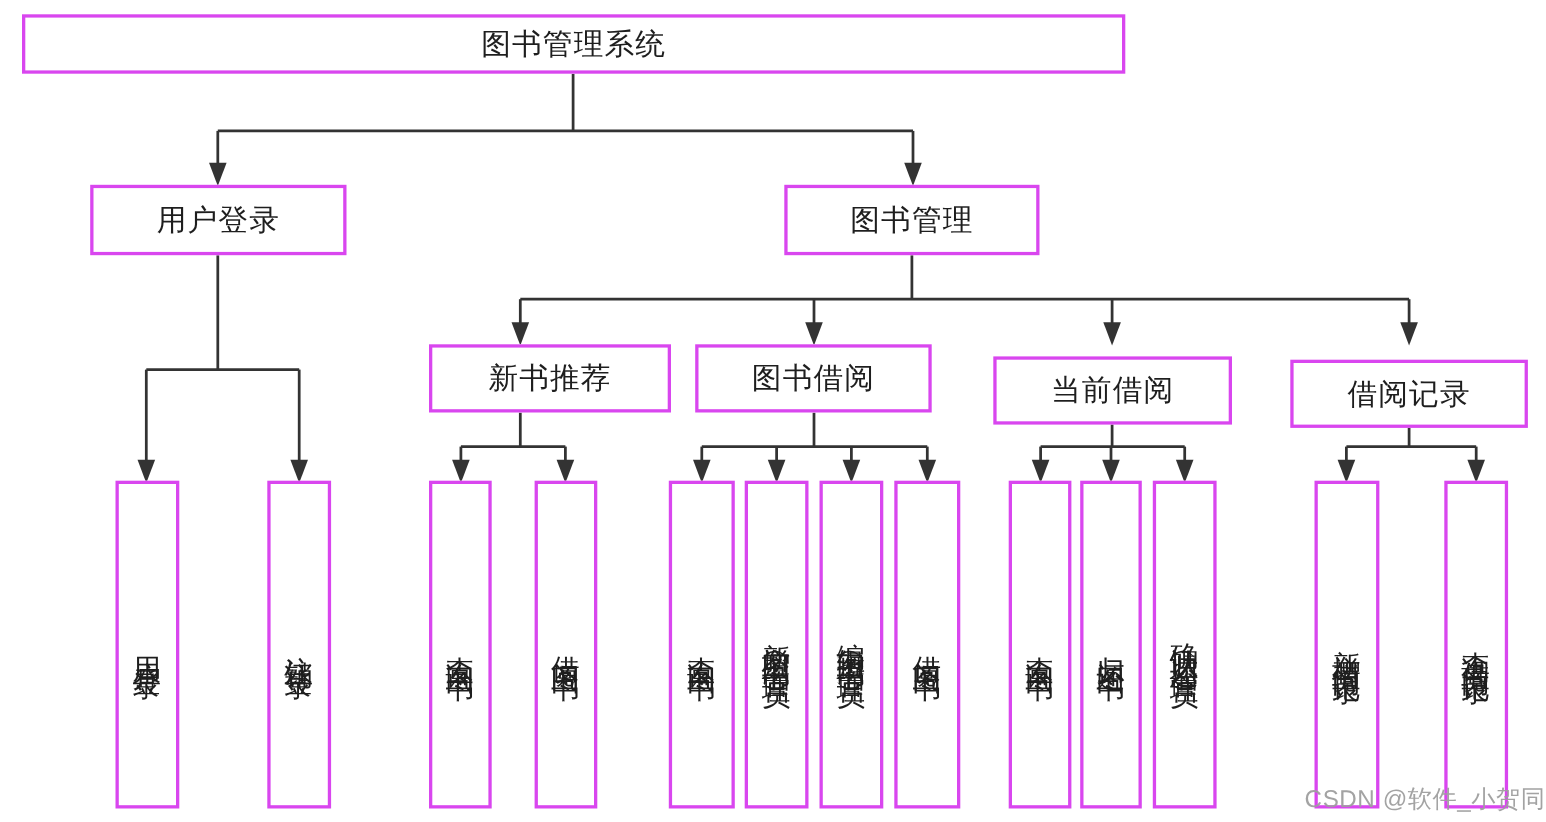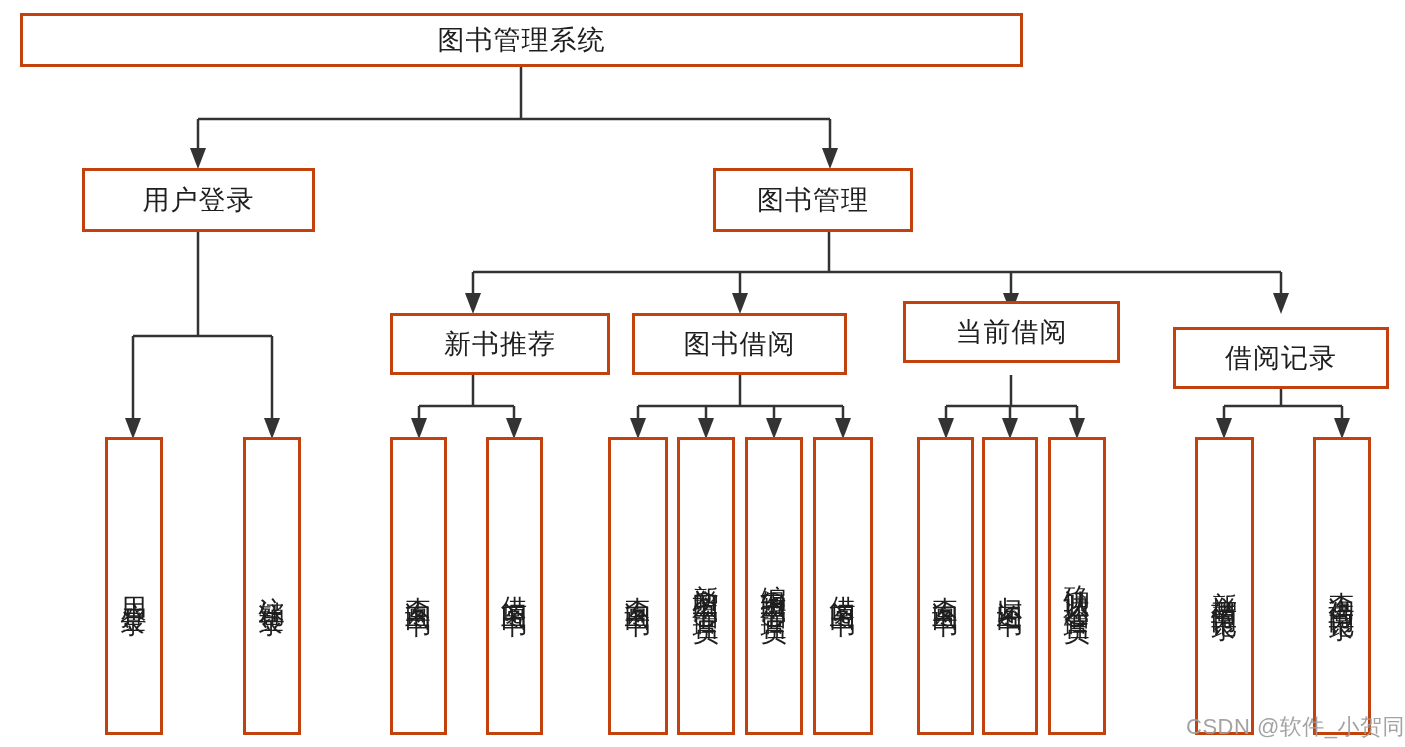--- a/index.html
+++ b/index.html
@@ -15,21 +15,21 @@
     overflow: hidden;
   }
   .wires {
     position: absolute; left: 0; top: 0;
     width: 1405px; height: 747px;
   }
   .node {
     position: absolute;
     box-sizing: border-box;
     background: #ffffff;
-    border: 3px solid #c2410c;
+    border: 3px solid #d946ef;
     display: flex;
     align-items: center;
     justify-content: center;
     color: #1e1e1e;
   }
   .node.h .label {
     font-size: 27px;
     letter-spacing: 1px;
     white-space: nowrap;
   }
@@ -122,31 +122,31 @@
     </g>
   </svg>
 
   <div class="node h" style="left:20px; top:13px; width:1003px; height:54px;">
     <span class="label">图书管理系统</span>
   </div>
 
   <div class="node h" style="left:82px; top:168px; width:233px; height:64px;">
     <span class="label">用户登录</span>
   </div>
-  <div class="node h" style="left:713px; top:168px; width:200px; height:64px;">
+  <div class="node h" style="left:713px; top:168px; width:232px; height:64px;">
     <span class="label">图书管理</span>
   </div>
 
   <div class="node h" style="left:363px; top:313px; width:220px; height:62px;margin-left:27px;">
     <span class="label">新书推荐</span>
   </div>
   <div class="node h" style="left:632px; top:313px; width:215px; height:62px;">
     <span class="label">图书借阅</span>
   </div>
-  <div class="node h" style="left:903px; top:301px; width:217px; height:62px;">
+  <div class="node h" style="left:903px; top:324px; width:217px; height:62px;">
     <span class="label">当前借阅</span>
   </div>
   <div class="node h" style="left:1173px; top:327px; width:216px; height:62px;">
     <span class="label">借阅记录</span>
   </div>
 
   <div class="node v" style="left:105px; top:437px; width:58px; height:298px;">
     <span class="label">用户登录</span>
   </div>
   <div class="node v" style="left:243px; top:437px; width:58px; height:298px;">

